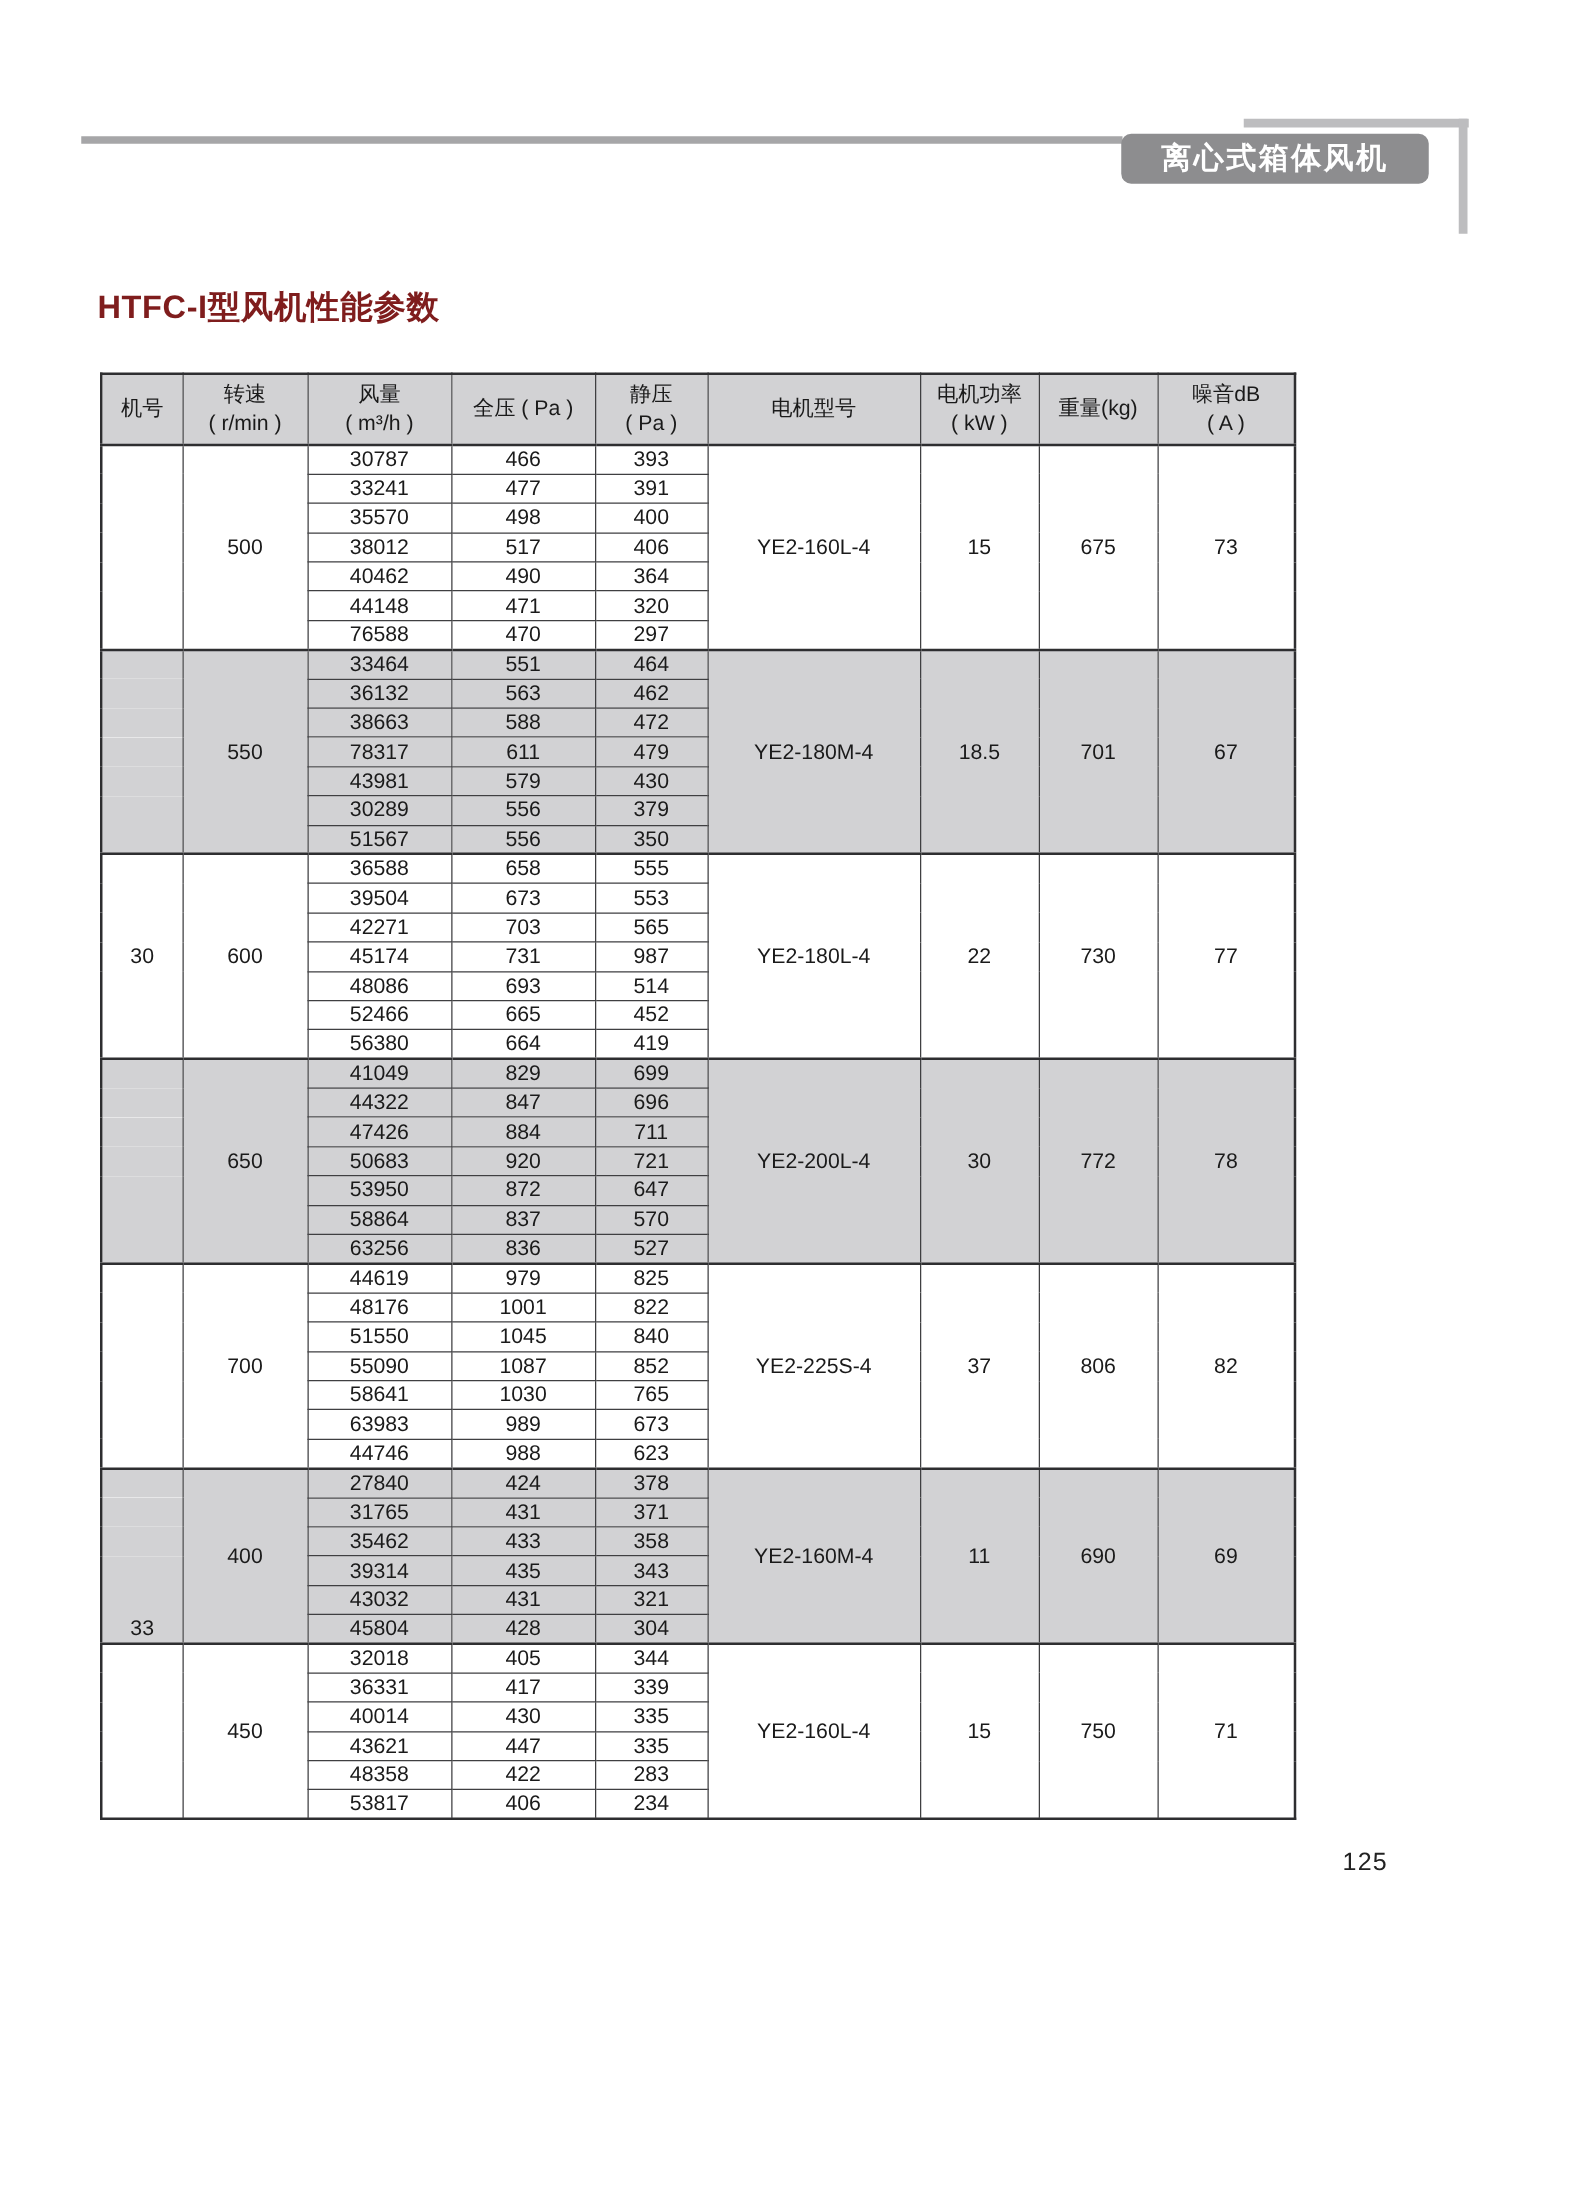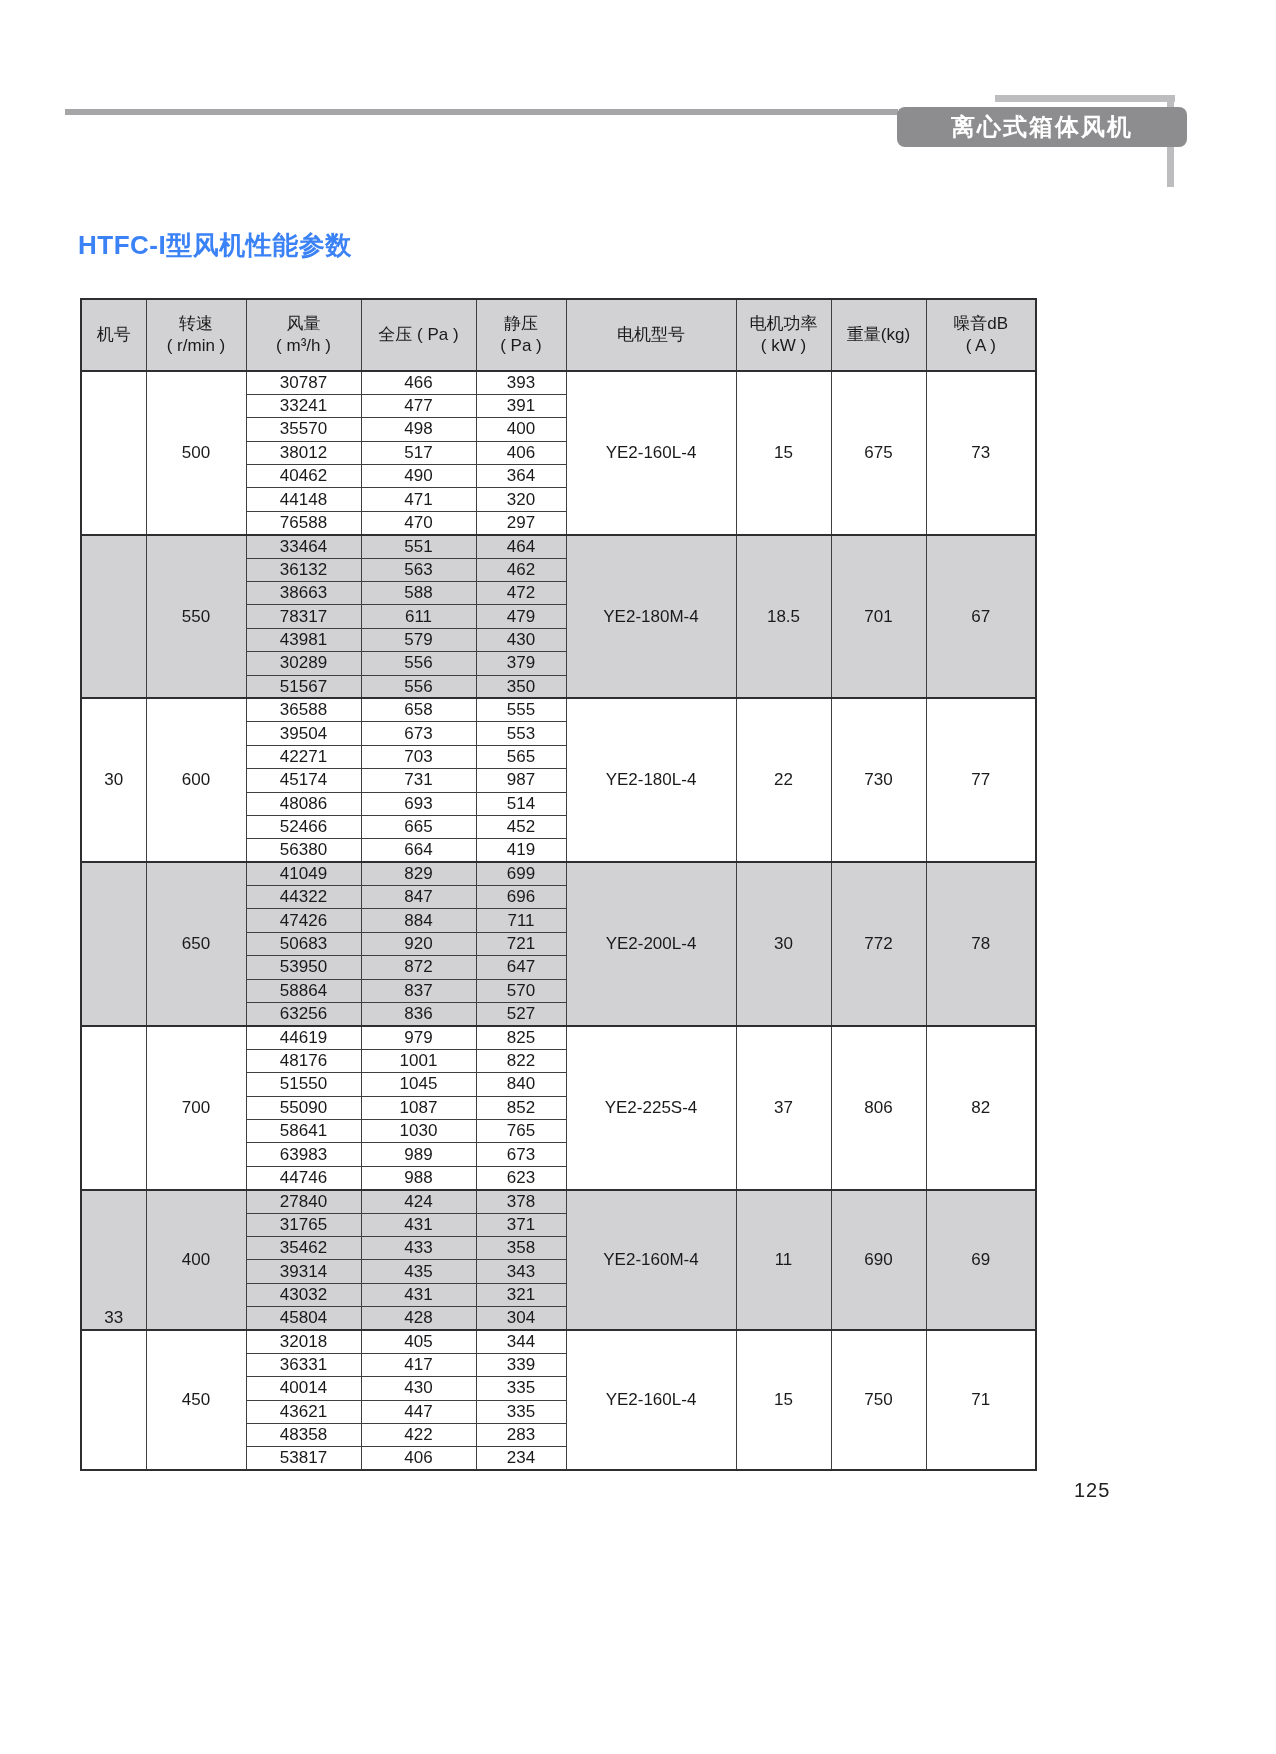--- a/index.html
+++ b/index.html
@@ -9,42 +9,42 @@
     background:#ffffff;
     overflow:hidden;
     font-family:"Liberation Sans","DejaVu Sans",sans-serif;
     color:#1a1a1a;
   }
   
   .rule-left{position:absolute;left:65px;top:109px;width:833px;height:6px;background:#a6a6a8;}
   .bracket-top{position:absolute;left:995px;top:95px;width:180px;height:7px;background:#bdbdbf;}
   .bracket-right{position:absolute;left:1167px;top:95px;width:7px;height:92px;background:#bdbdbf;}
   .banner{
-    position:absolute;left:897px;top:107px;width:290px;height:40px;
+    position:absolute;left:897px;top:107px;width:246px;height:40px;
     background:#8d8d8f;border-radius:8px;
     color:#ffffff;font-size:24px;font-weight:bold;
     text-align:center;line-height:40px;letter-spacing:2px;
     z-index:2;
   }
   .doc-title{
     position:absolute;left:78px;top:228px;margin:0;
-    font-size:26px;font-weight:bold;letter-spacing:0.5px;color:#3b82f6;text-align:center;
+    font-size:26px;font-weight:bold;letter-spacing:0.5px;color:#7f1d1d;text-align:center;
   }
   
   .perf-table{
     position:absolute;left:80px;top:298px;width:955px;
     border-collapse:collapse;table-layout:fixed;
     border:2px solid #2e2e30;
   }
   .perf-table th,.perf-table td{
     border:1px solid #3f3f41;
     text-align:center;vertical-align:middle;
     padding:0;overflow:hidden;white-space:nowrap;
   }
-  .perf-table thead tr{height:72px;padding-left:48px;}
+  .perf-table thead tr{height:57px;padding-left:48px;}
   .perf-table thead th{
     background:#d2d2d4;font-weight:400;font-size:17px;line-height:1.3;
     border-bottom:2px solid #2e2e30;color:#1a1a1a;
   }
   .perf-table tbody tr{height:23.4px;}
   .perf-table tbody td{font-size:17px;color:#1a1a1a;}
   .perf-table tbody tr.shaded td{background:#d2d2d4;}
   .perf-table tbody tr.group-start td{border-top:2px solid #2e2e30;}
   .perf-table td.machine-cell{border-top:0;border-bottom:0;}
   .page-number{

